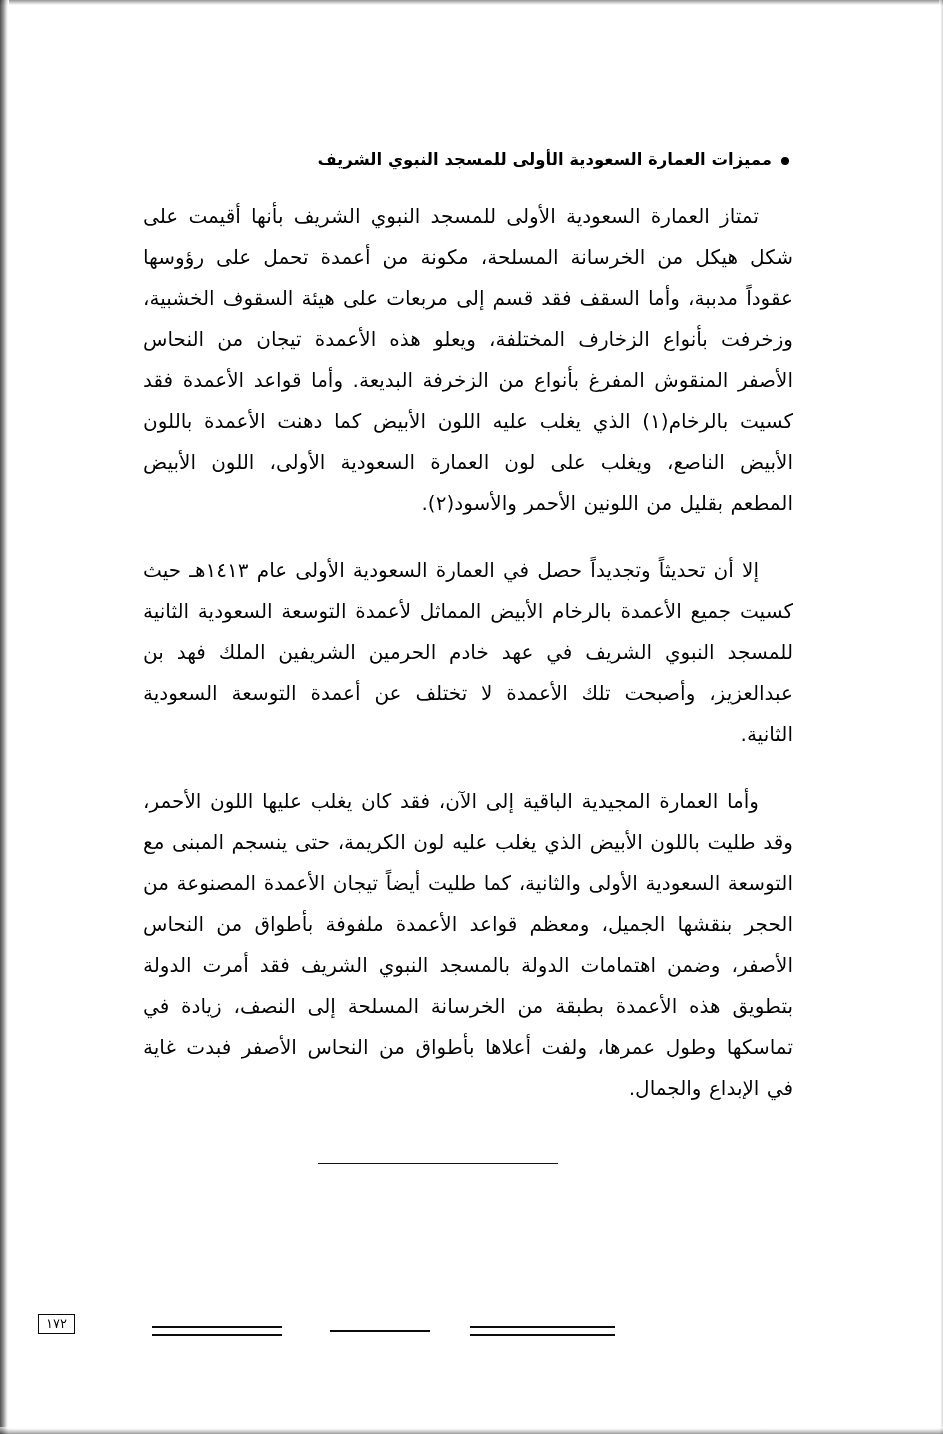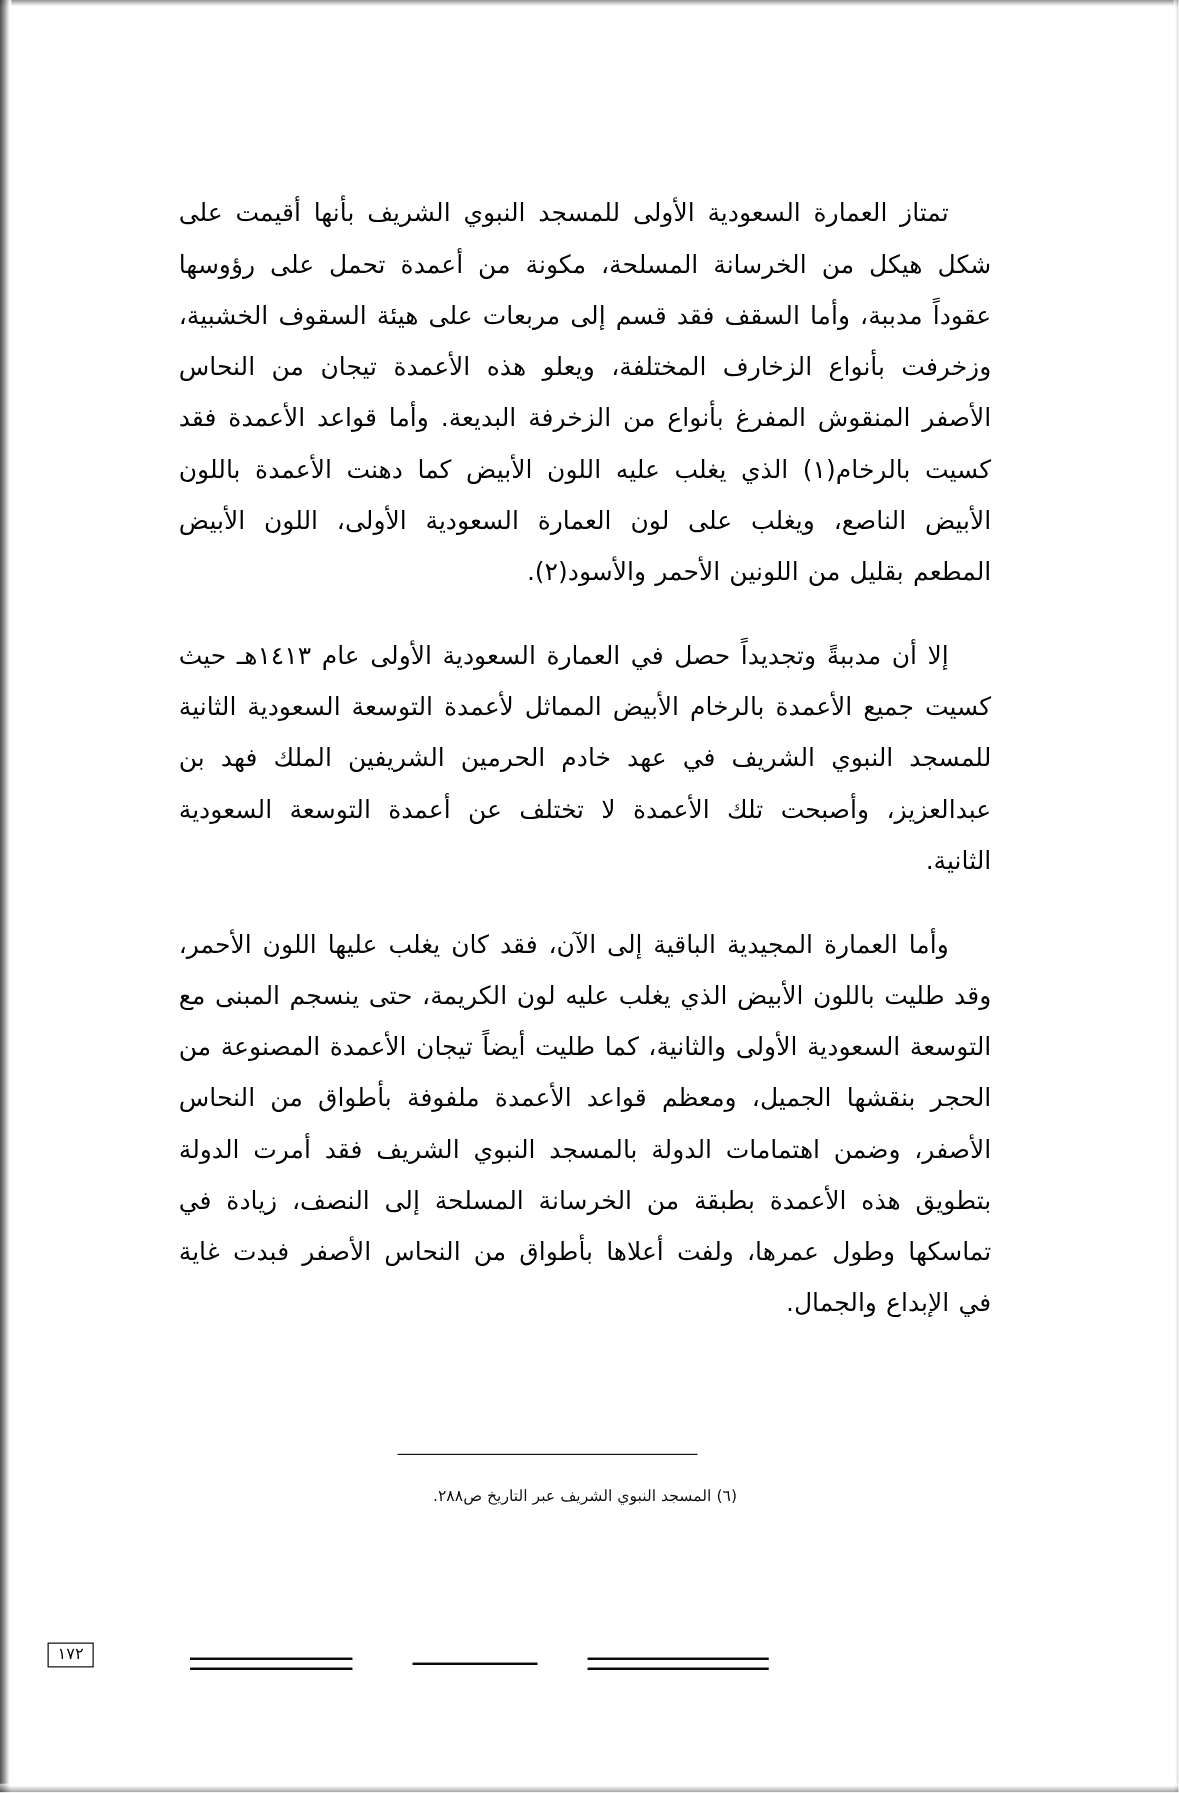--- a/index.html
+++ b/index.html
@@ -149,31 +149,34 @@
 
 <div class="page ink">
 
   <div class="scan-edge-top"></div>
   <div class="scan-edge-left"></div>
   <div class="scan-edge-right"></div>
   <div class="scan-edge-bottom"></div>
 
   <div class="content">
 
+    <div class="heading">
+      <span class="bullet"></span>
+      <span class="heading-text">مميزات العمارة السعودية الأولى للمسجد النبوي الشريف</span>
+    </div>
 
     <p class="body">تمتاز العمارة السعودية الأولى للمسجد النبوي الشريف بأنها أقيمت على شكل هيكل من الخرسانة المسلحة، مكونة من أعمدة تحمل على رؤوسها عقوداً مدببة، وأما السقف فقد قسم إلى مربعات على هيئة السقوف الخشبية، وزخرفت بأنواع الزخارف المختلفة، ويعلو هذه الأعمدة تيجان من النحاس الأصفر المنقوش المفرغ بأنواع من الزخرفة البديعة. وأما قواعد الأعمدة فقد كسيت بالرخام(١) الذي يغلب عليه اللون الأبيض كما دهنت الأعمدة باللون الأبيض الناصع، ويغلب على لون العمارة السعودية الأولى، اللون الأبيض المطعم بقليل من اللونين الأحمر والأسود(٢).</p>
-    <p class="body">إلا أن مدببةً وتجديداً حصل في العمارة السعودية الأولى عام ١٤١٣هـ حيث كسيت جميع الأعمدة بالرخام الأبيض المماثل لأعمدة التوسعة السعودية الثانية للمسجد النبوي الشريف في عهد خادم الحرمين الشريفين الملك فهد بن عبدالعزيز، وأصبحت تلك الأعمدة لا تختلف عن أعمدة التوسعة السعودية الثانية.</p>
+    <p class="body">إلا أن تحديثاً وتجديداً حصل في العمارة السعودية الأولى عام ١٤١٣هـ حيث كسيت جميع الأعمدة بالرخام الأبيض المماثل لأعمدة التوسعة السعودية الثانية للمسجد النبوي الشريف في عهد خادم الحرمين الشريفين الملك فهد بن عبدالعزيز، وأصبحت تلك الأعمدة لا تختلف عن أعمدة التوسعة السعودية الثانية.</p>
     <p class="body">وأما العمارة المجيدية الباقية إلى الآن، فقد كان يغلب عليها اللون الأحمر، وقد طليت باللون الأبيض الذي يغلب عليه لون الكريمة، حتى ينسجم المبنى مع التوسعة السعودية الأولى والثانية، كما طليت أيضاً تيجان الأعمدة المصنوعة من الحجر بنقشها الجميل، ومعظم قواعد الأعمدة ملفوفة بأطواق من النحاس الأصفر، وضمن اهتمامات الدولة بالمسجد النبوي الشريف فقد أمرت الدولة بتطويق هذه الأعمدة بطبقة من الخرسانة المسلحة إلى النصف، زيادة في تماسكها وطول عمرها، ولفت أعلاها بأطواق من النحاس الأصفر فبدت غاية في الإبداع والجمال.</p>
 
   </div>
 
   <div class="footnote-rule"></div>
 
   <div class="footnotes">
-    <div>(٦) المسجد النبوي الشريف عبر التاريخ ص٢٨٨.</div>
   </div>
 
   <div class="page-footer">
     <span class="page-number-box">١٧٢</span>
     <span class="rule r1"></span>
     <span class="rule r2"></span>
     <span class="rule r3"></span>
     <span class="rule r4"></span>
     <span class="rule r5"></span>
   </div>

